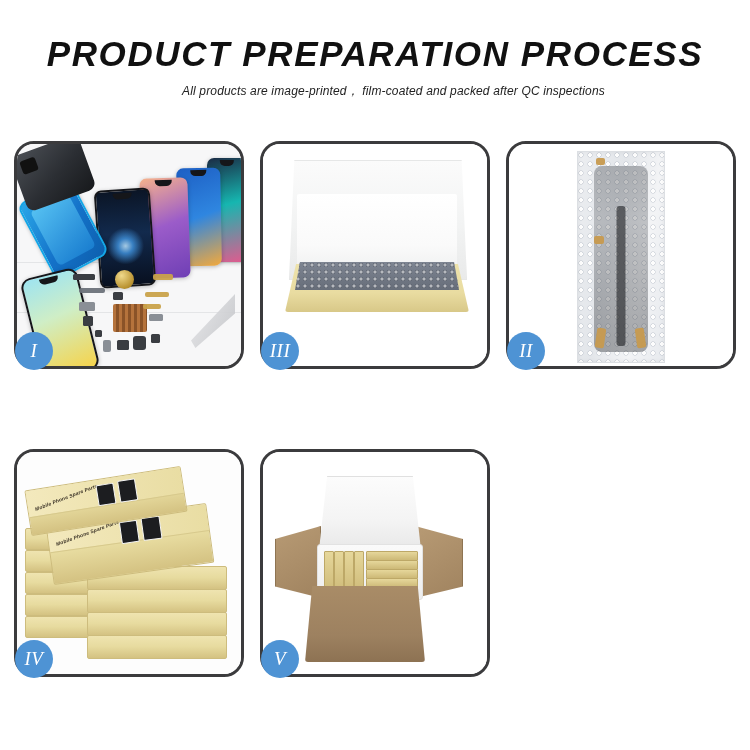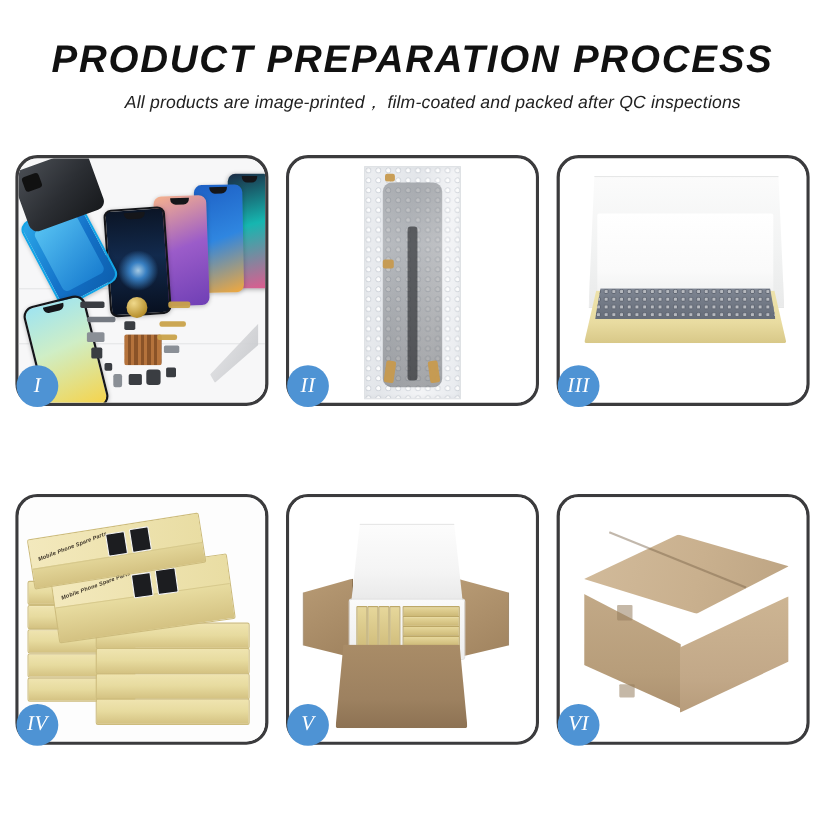--- a/index.html
+++ b/index.html
@@ -17,21 +17,21 @@
   .title{
     font-size:35px;
     font-weight:700;
     letter-spacing:1.6px;
     color:#111111;
     line-height:1.05;
     white-space:nowrap;
   }
   .subtitle{
     margin-top:10px;
-    font-size:16px;
+    font-size:12px;
     color:#222222;
     letter-spacing:.15px;
     white-space:nowrap;
     padding-left:37px;
   }
 
   
   .grid{
     position:absolute;
     left:14px;top:141px;
@@ -305,41 +305,41 @@
         <div class="flex" style="left:128px;top:148px;width:24px;height:5px;"></div>
         <div class="flex" style="left:126px;top:160px;width:18px;height:5px;"></div>
         <div class="flex" style="left:62px;top:144px;width:26px;height:5px;background:#6d727a;"></div>
 
         <div class="tweezer"></div>
       </div>
       <div class="badge">I</div>
     </div>
 
     <div class="panel">
+      <div class="panel-inner p3">
+        <div class="box3-lid"></div>
+        <div class="foamflap"></div>
+        <div class="box3-tray"></div>
+        <div class="bubblefill"></div>
+      </div>
+      <div class="badge">III</div>
+    </div>
+
+    <div class="panel">
       <div class="panel-inner p2">
         <div class="bubblebag">
           <div class="innerpart"></div>
           <div class="ribbon"></div>
           <div class="tape" style="left:18px;top:6px;width:9px;height:7px;"></div>
           <div class="tape" style="left:16px;top:84px;width:10px;height:8px;"></div>
           <div class="tape" style="left:18px;top:176px;width:9px;height:20px;transform:rotate(8deg);"></div>
           <div class="tape" style="left:58px;top:176px;width:9px;height:20px;transform:rotate(-8deg);"></div>
         </div>
       </div>
       <div class="badge">II</div>
-    </div>
-
-    <div class="panel">
-      <div class="panel-inner p3">
-        <div class="box3-lid"></div>
-        <div class="foamflap"></div>
-        <div class="box3-tray"></div>
-        <div class="bubblefill"></div>
-      </div>
-      <div class="badge">III</div>
     </div>
 
     <div class="panel">
       <div class="panel-inner p4">
         <div class="stackwrap">
 
           <div class="ybox" style="left:0px;top:58px;width:96px;height:20px;"></div>
           <div class="ybox" style="left:0px;top:80px;width:96px;height:20px;"></div>
           <div class="ybox" style="left:0px;top:102px;width:96px;height:20px;"></div>
           <div class="ybox" style="left:0px;top:124px;width:96px;height:20px;"></div>
@@ -382,26 +382,15 @@
           <div class="ystick" style="left:48px;top:15px;width:50px;height:8px;"></div>
           <div class="ystick" style="left:48px;top:24px;width:50px;height:8px;"></div>
           <div class="ystick" style="left:48px;top:33px;width:50px;height:8px;"></div>
           <div class="ystick" style="left:48px;top:42px;width:50px;height:7px;"></div>
         </div>
         <div class="cbody"></div>
       </div>
       <div class="badge">V</div>
     </div>
 
-    <div class="panel">
-      <div class="panel-inner p6">
-        <div class="c6-top"></div>
-        <div class="c6-left"></div>
-        <div class="c6-right"></div>
-        <div class="c6-seam" style="left:40px;top:56px;width:134px;height:2px;transform:rotate(22deg);"></div>
-        <div class="c6-tab" style="left:52px;top:98px;width:14px;height:14px;"></div>
-        <div class="c6-tab" style="left:54px;top:170px;width:14px;height:12px;"></div>
-      </div>
-      <div class="badge">VI</div>
-    </div>
 
   </div>
 </div>
 
 </body></html>

